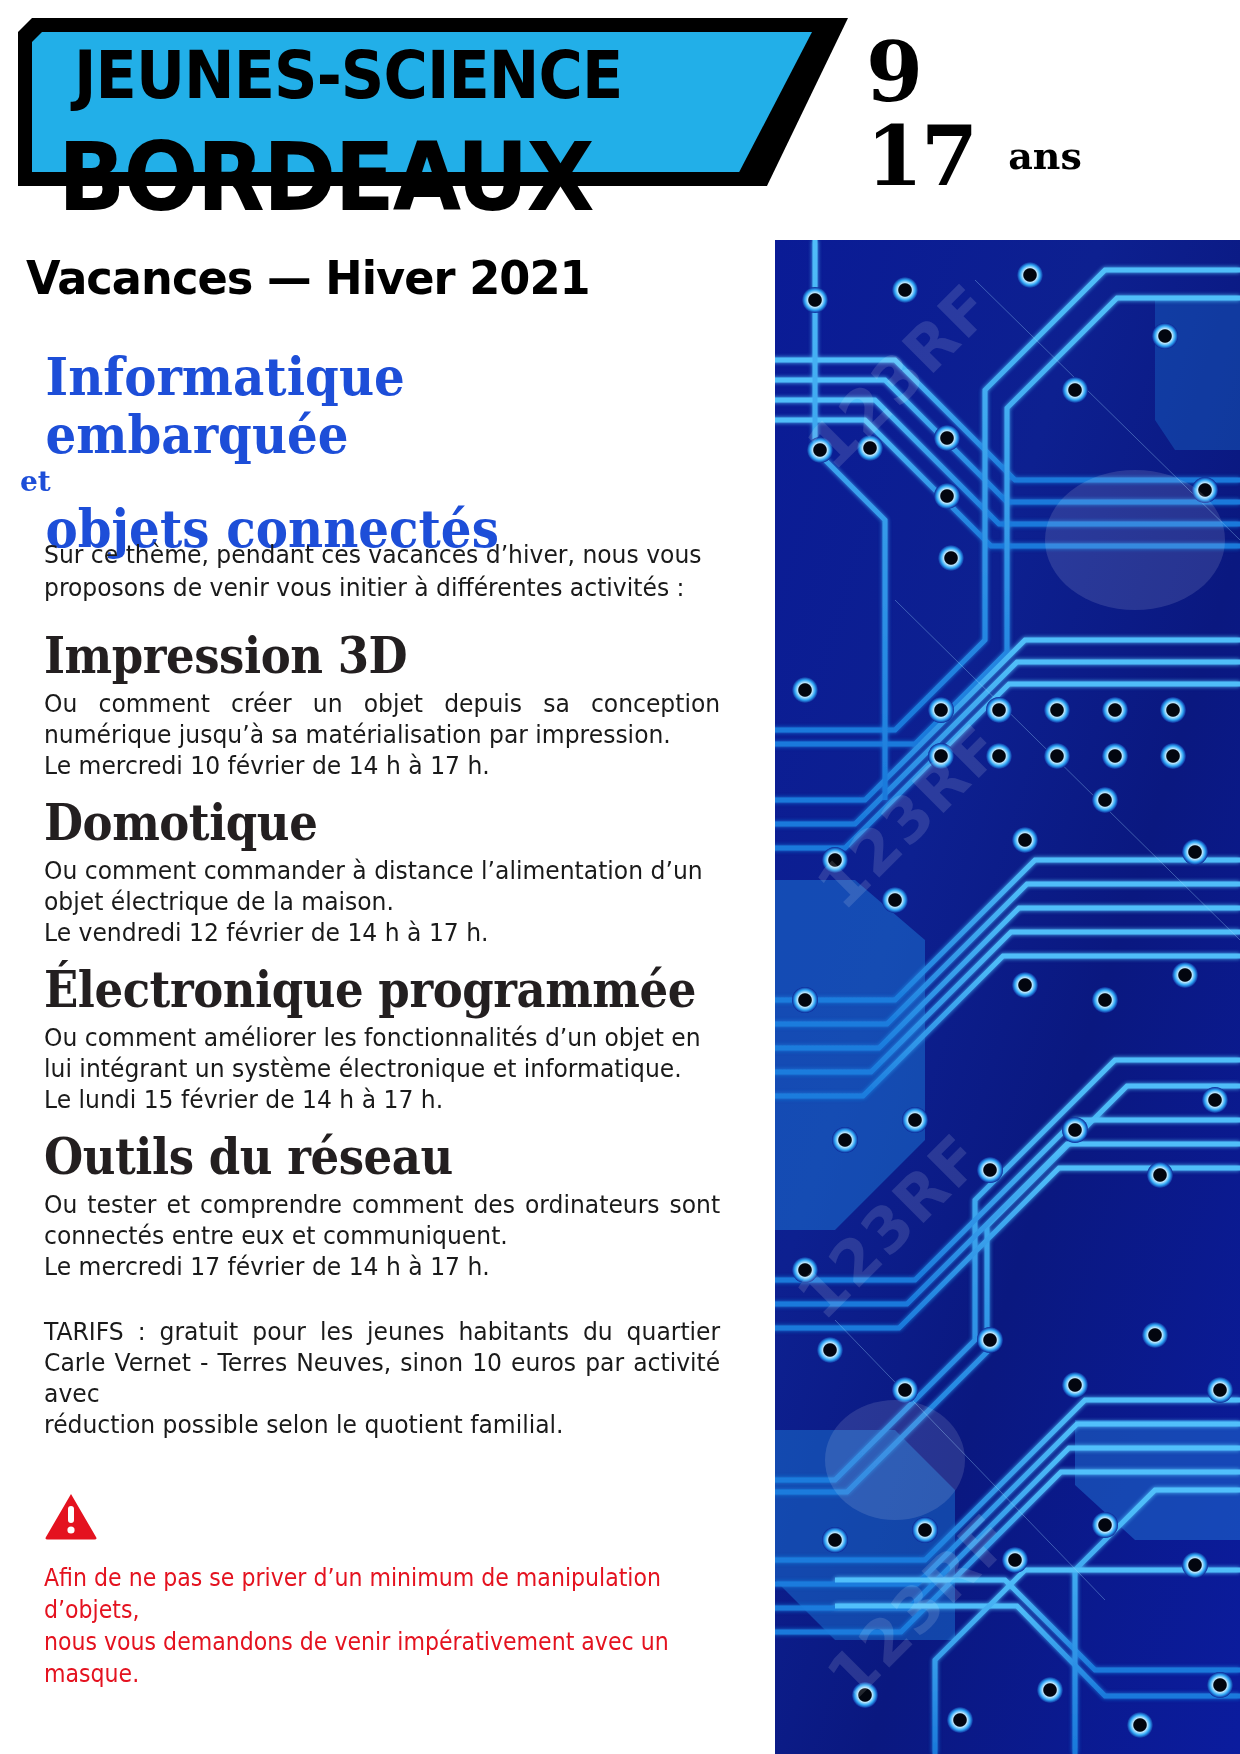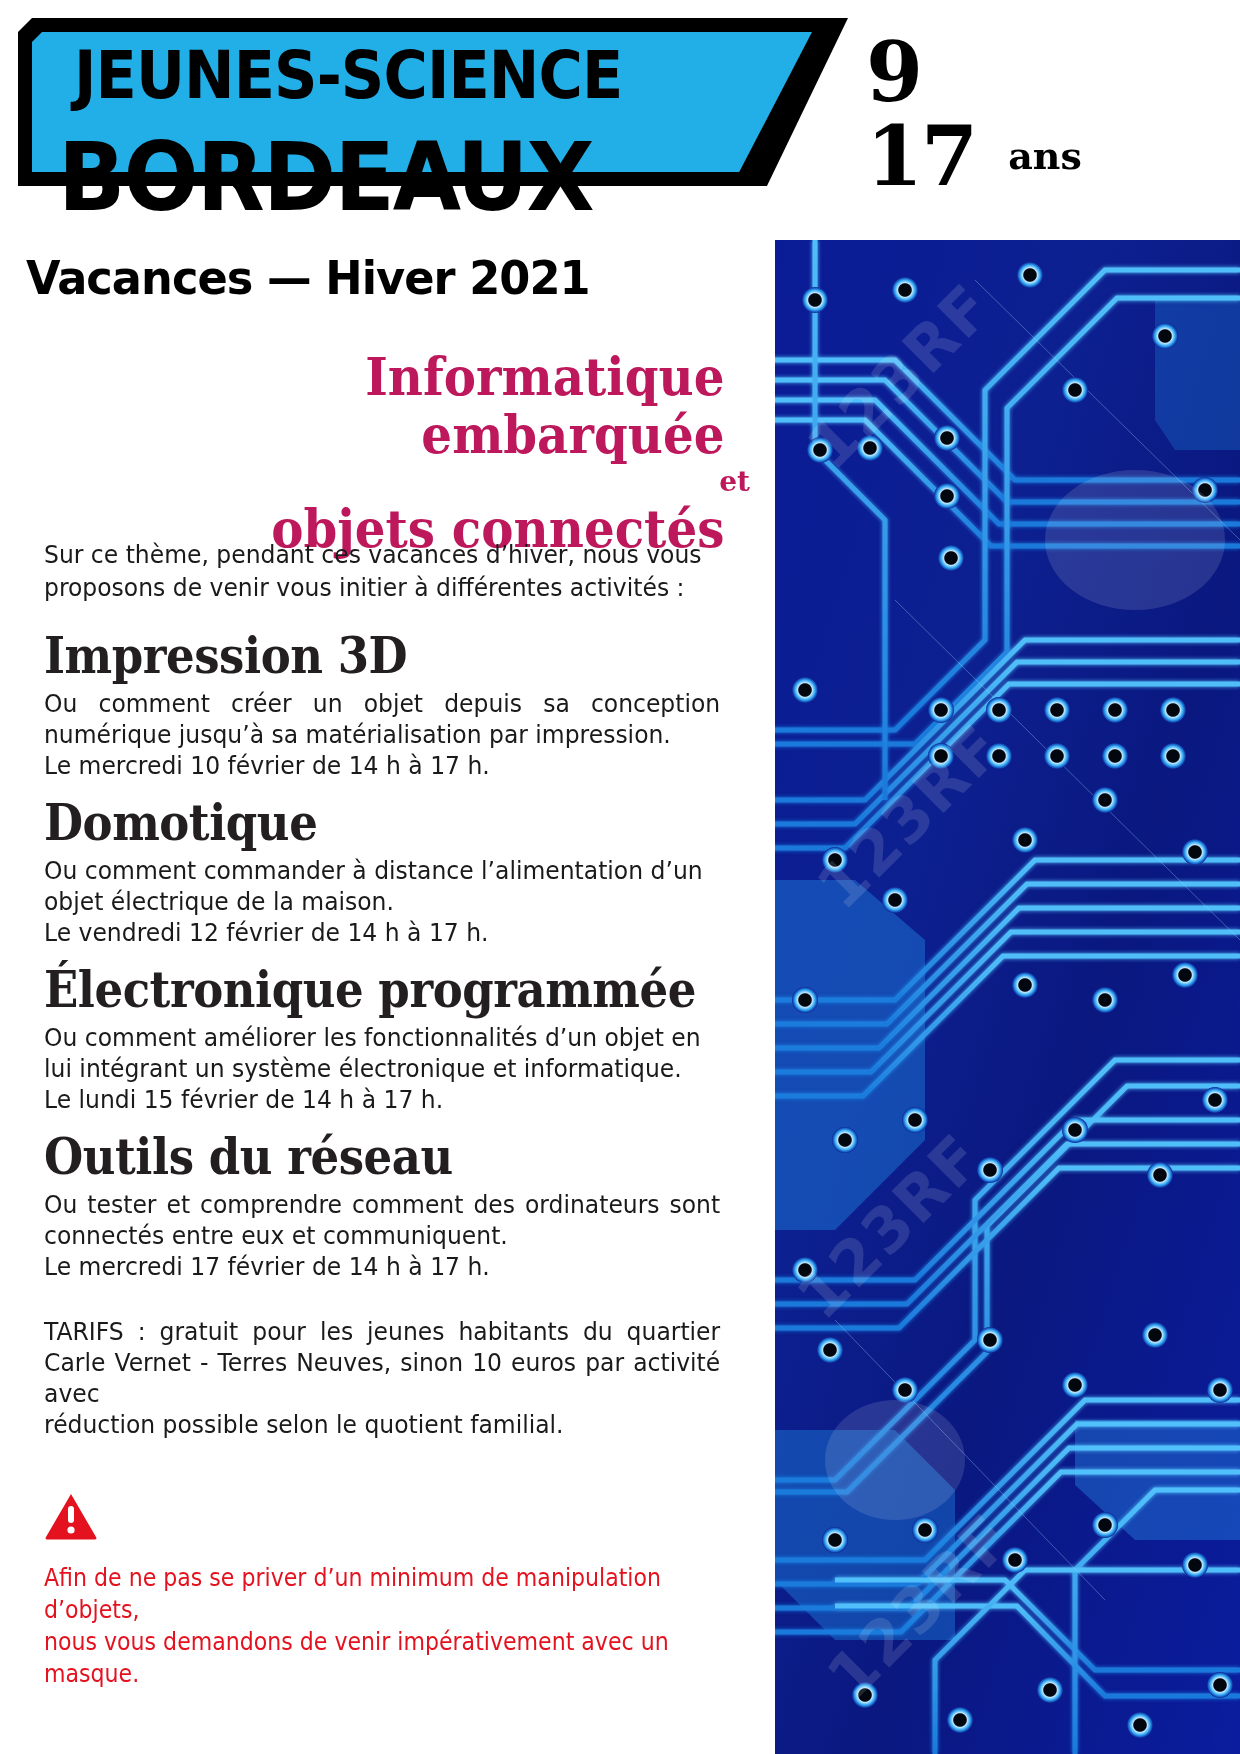--- a/index.html
+++ b/index.html
@@ -132,22 +132,22 @@
     transform-origin: left center;
     white-space: nowrap;
   }
 
   
   .theme-title {
     position: absolute;
     left: 20px;
     top: 348px;
     width: 730px;
-    text-align: right;
-    color: #be185d;
+    text-align: left;
+    color: #1d4ed8;
     font-family: "DejaVu Serif", serif;
     font-weight: bold;
   }
   .theme-l1 {
     font-size: 52px;
     line-height: 58px;
     transform: scaleX(0.93);
     display: block;
   }
   .theme-l2 {

